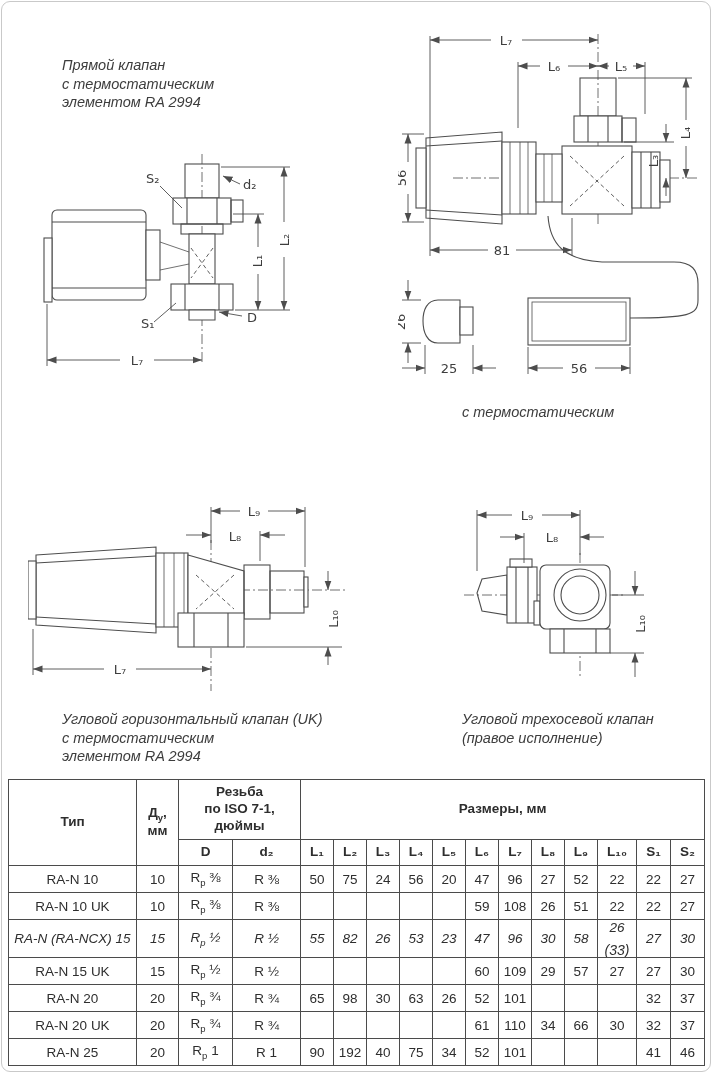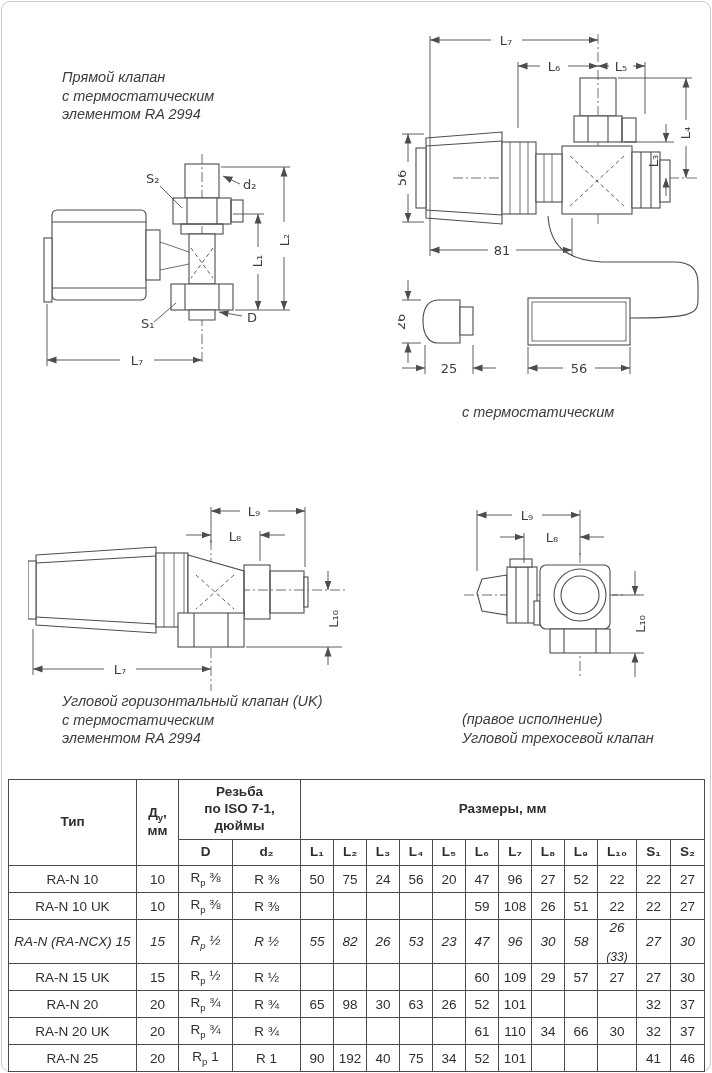--- a/index.html
+++ b/index.html
@@ -20,21 +20,21 @@
   
   table.dims{position:absolute;left:8px;top:779px;width:696px;border-collapse:collapse;table-layout:fixed;}
   table.dims th,table.dims td{border:1px solid #4b4b4b;text-align:center;vertical-align:middle;padding:0;font-size:13.5px;color:#2e2e2e;overflow:hidden;}
   table.dims th{font-weight:bold;line-height:1.25;margin-top:19px;}
   tr.h-group{height:60px;}
   tr.h-cols{height:26px;}
   table.dims tbody tr{height:27px;}
   table.dims tbody tr.row-tall{height:38px;font-style:italic;}
   td.c-type{text-align:left;padding-left:7px;margin-top:48px;}
   table.dims sub{font-size:9.5px;}
-  .dim-note{font-size:12px;line-height:1;margin-top:16px;color:#2e2e2e;}
+  .dim-note{font-size:14px;line-height:1;margin-top:8px;color:#2e2e2e;}
 </style>
 </head>
 <body>
 
 <div class="frame"></div>
 
 <svg width="0" height="0" style="position:absolute">
   <defs>
     <marker id="arr" viewBox="0 0 10 8" refX="9.5" refY="4" markerWidth="10" markerHeight="8" orient="auto-start-reverse" markerUnits="userSpaceOnUse">
       <path d="M0,0.5 L9.5,4 L0,7.5 Z" fill="#4d4d4d"></path>
@@ -51,36 +51,36 @@
       <rect width="5" height="5" fill="#ffffff"></rect>
       <path d="M0,5 L5,0" stroke="#5a5a5a" stroke-width="1"></path>
     </pattern>
     <pattern id="vrib" width="5" height="6" patternUnits="userSpaceOnUse">
       <rect width="5" height="6" fill="#ffffff"></rect>
       <path d="M2.5,0 V6" stroke="#5a5a5a" stroke-width="1"></path>
     </pattern>
   </defs>
 </svg>
 
-<div class="caption" style="left:62px;top:68px">
+<div class="caption" style="left:62px;top:56px">
   <div>Прямой клапан</div>
   <div>с термостатическим</div>
   <div>элементом  RA 2994</div>
 </div>
 <div class="caption" style="left:462px;top:403px">
   <div>с термостатическим</div>
 </div>
-<div class="caption" style="left:62px;top:692px">
+<div class="caption" style="left:62px;top:710px">
   <div>Угловой горизонтальный клапан (UK)</div>
   <div>с термостатическим</div>
   <div>элементом RA 2994</div>
 </div>
 <div class="caption" style="left:462px;top:710px">
+  <div>Угловой трехосевой клапан</div>
   <div>(правое исполнение)</div>
-  <div>Угловой трехосевой клапан</div>
 </div>
 
 <svg class="abs" style="left:42px;top:152px" width="255" height="228" viewBox="0 0 255 228">
   <g>
     <path class="cl" d="M160,2 V212"></path>
     <rect class="ln" x="143" y="12" width="34" height="34" fill="url(#thr)"></rect>
     <rect class="ln fw" x="131" y="46" width="58" height="26"></rect>
     <path class="ln" d="M145,46 V72 M175,46 V72"></path>
     <rect class="ln" x="189" y="48" width="12" height="22" fill="url(#vrib)"></rect>
     <rect class="ln" x="139" y="72" width="42" height="10" fill="url(#vrib)"></rect>

